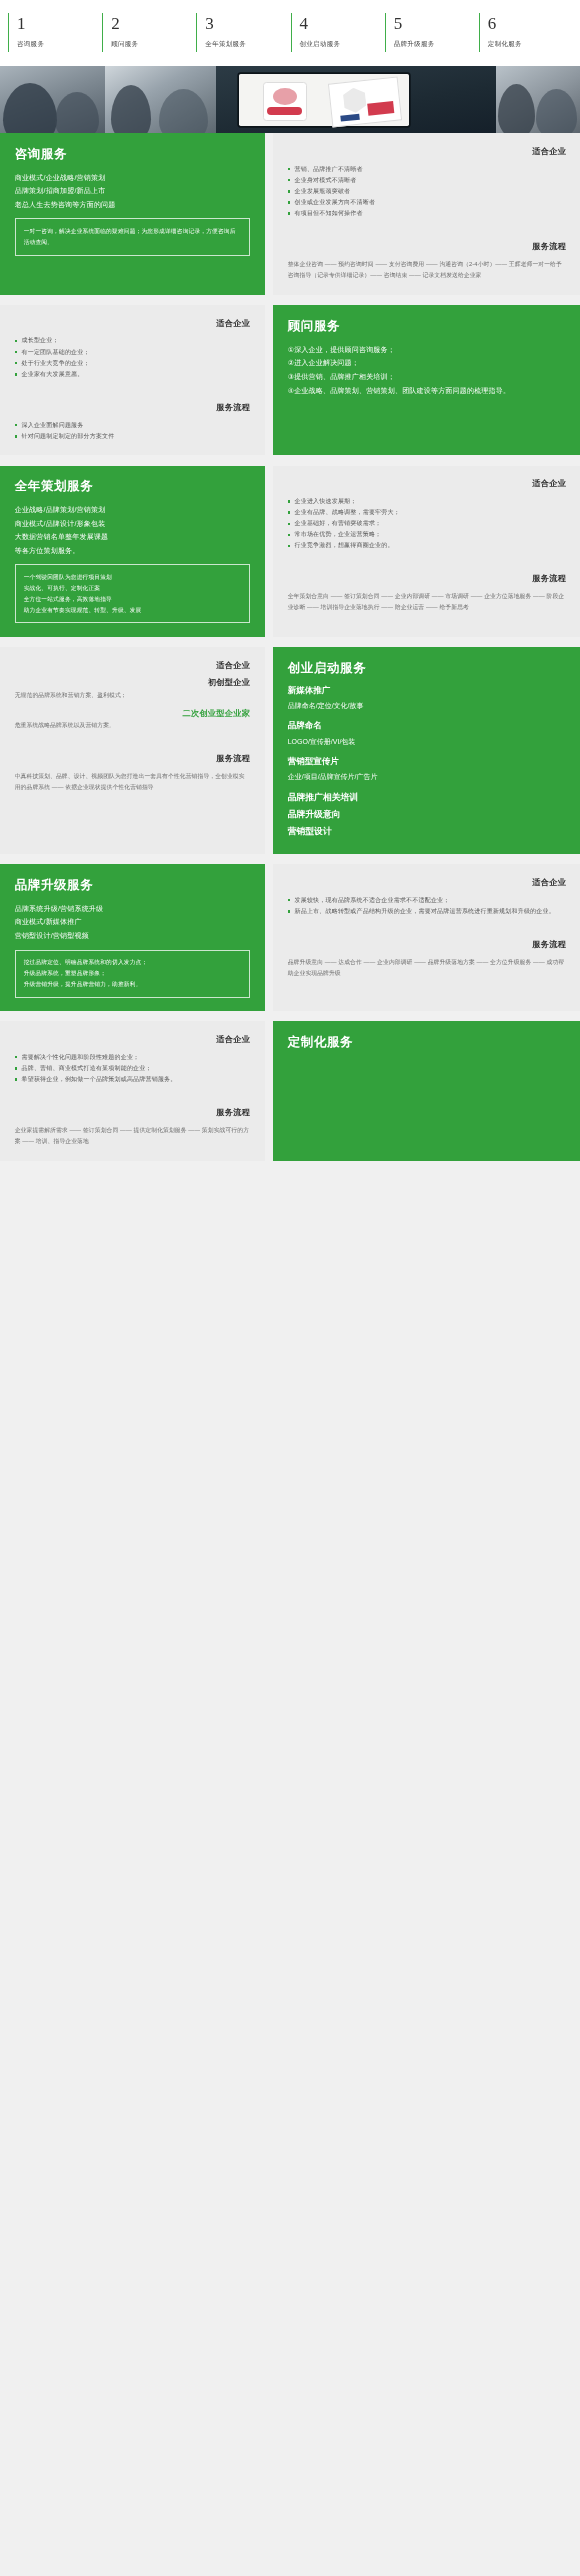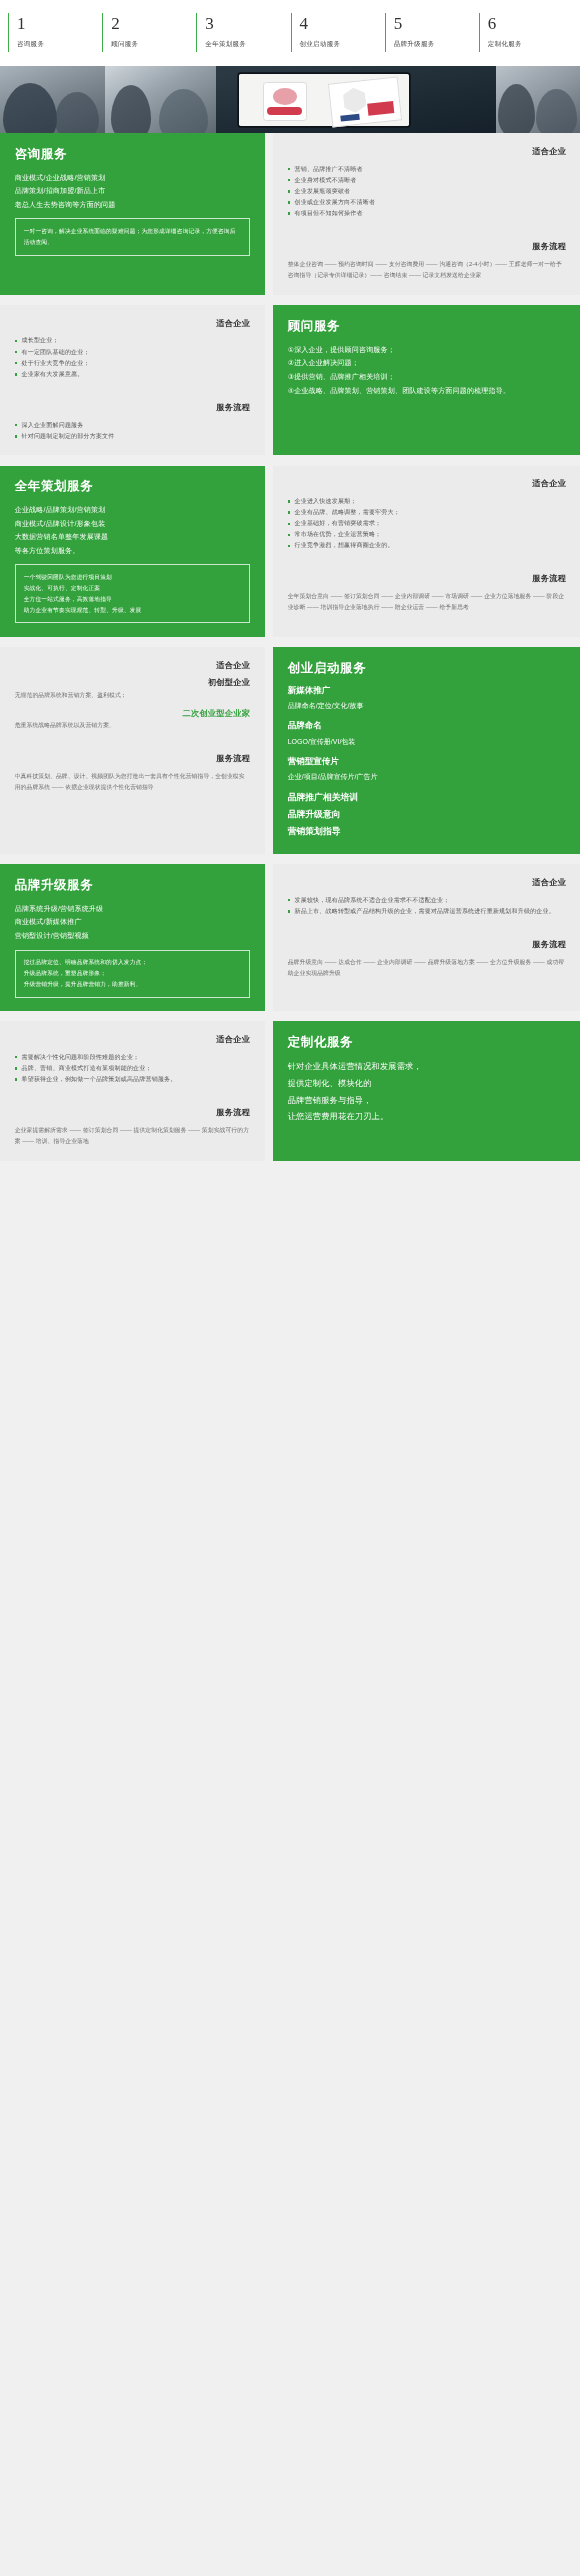--- a/index.html
+++ b/index.html
@@ -373,21 +373,21 @@
     <div class="panel p-right green pad">
       <div class="h-green">创业启动服务</div>
       <div class="subhead">新媒体推广</div>
       <div class="subline">品牌命名/定位/文化/故事</div>
       <div class="subhead">品牌命名</div>
       <div class="subline">LOGO/宣传册/VI/包装</div>
       <div class="subhead">营销型宣传片</div>
       <div class="subline">企业/项目/品牌宣传片/广告片</div>
       <div class="bigline" style="margin-top:5.7px;">品牌推广相关培训</div>
       <div class="bigline">品牌升级意向</div>
-      <div class="bigline">营销策划指导</div>
+      <div class="bigline">营销型设计</div>
     </div>
   </div>
 
   <div class="block">
     <div class="panel p-left green pad">
       <div class="h-green">品牌升级服务</div>
       <ul class="lines white">
         <li>品牌系统升级/营销系统升级</li>
         <li>商业模式/新媒体推广</li>
         <li>营销型设计/营销型视频</li>
@@ -418,23 +418,17 @@
         <li>需要解决个性化问题和阶段性难题的企业；</li>
         <li>品牌、营销、商业模式打造有某项制能的企业；</li>
         <li>希望获得企业，例如做一个品牌策划或高品牌营销服务。</li>
       </ul>
       <div class="h-grey second">服务流程</div>
       <div class="flowtext">企业家提需解所需求 —— 签订策划合同 —— 提供定制化策划服务 —— 策划实战可行的方案 —— 培训、指导企业落地</div>
     </div>
     <div class="gap"></div>
     <div class="panel p-right green pad">
       <div class="h-green">定制化服务</div>
-      <ul class="lines white big">
-        <li>针对企业具体运营情况和发展需求，</li>
-        <li>提供定制化、模块化的</li>
-        <li>品牌营销服务与指导，</li>
-        <li>让您运营费用花在刀刃上。</li>
-      </ul>
     </div>
   </div>
 
 </div>
 
 
 </body></html>

